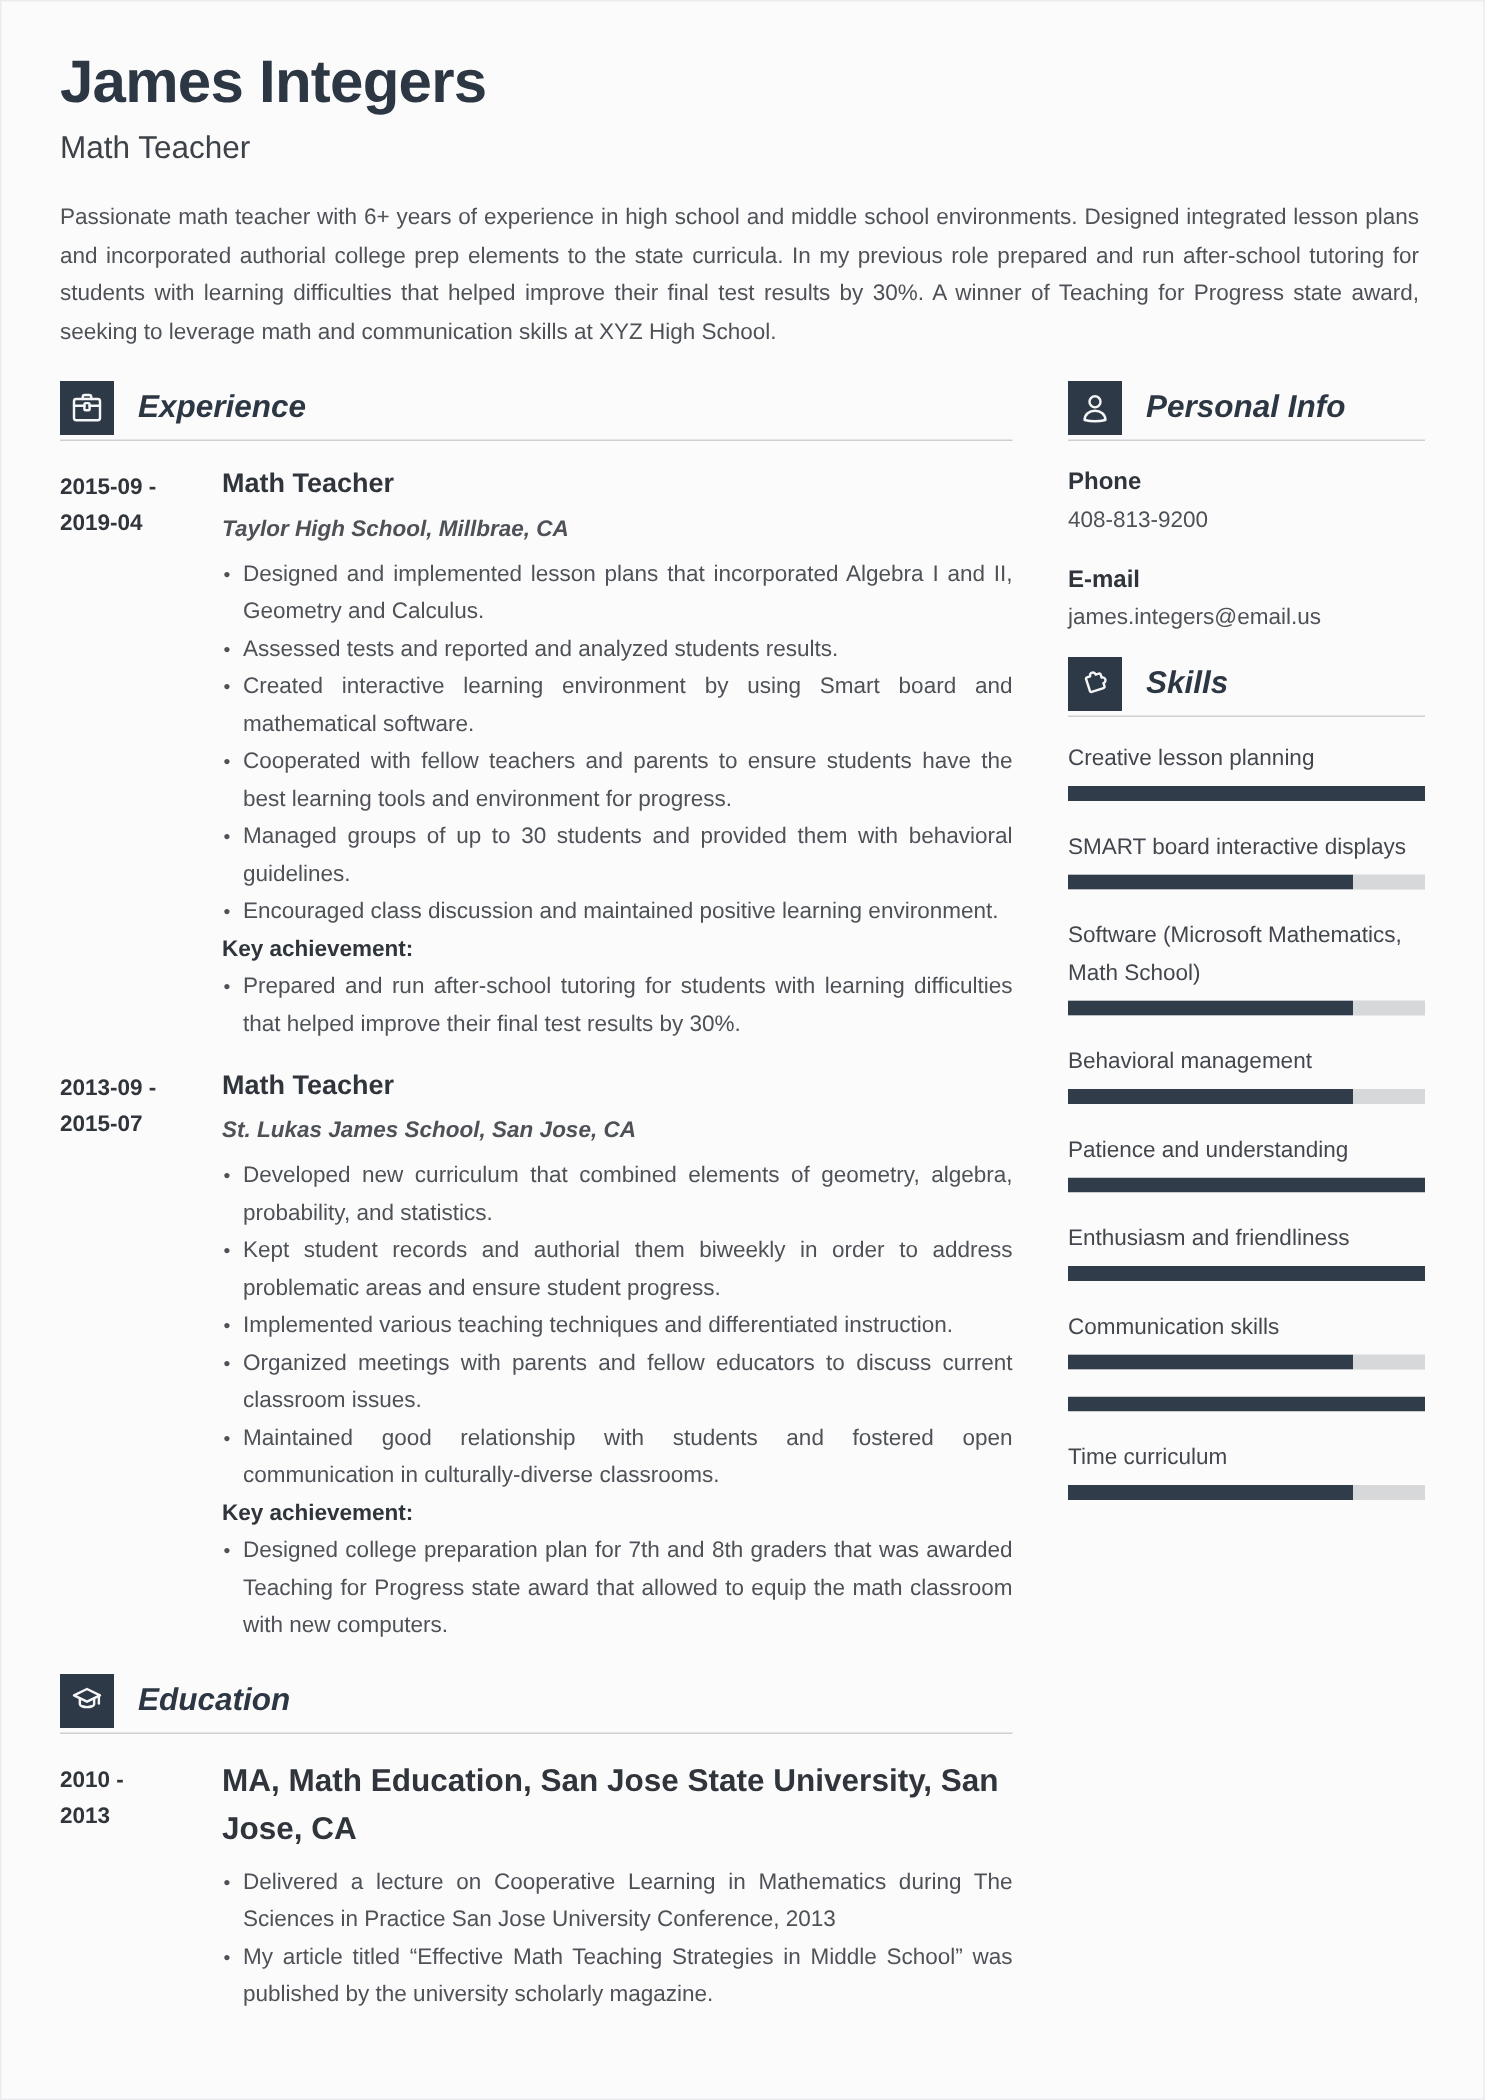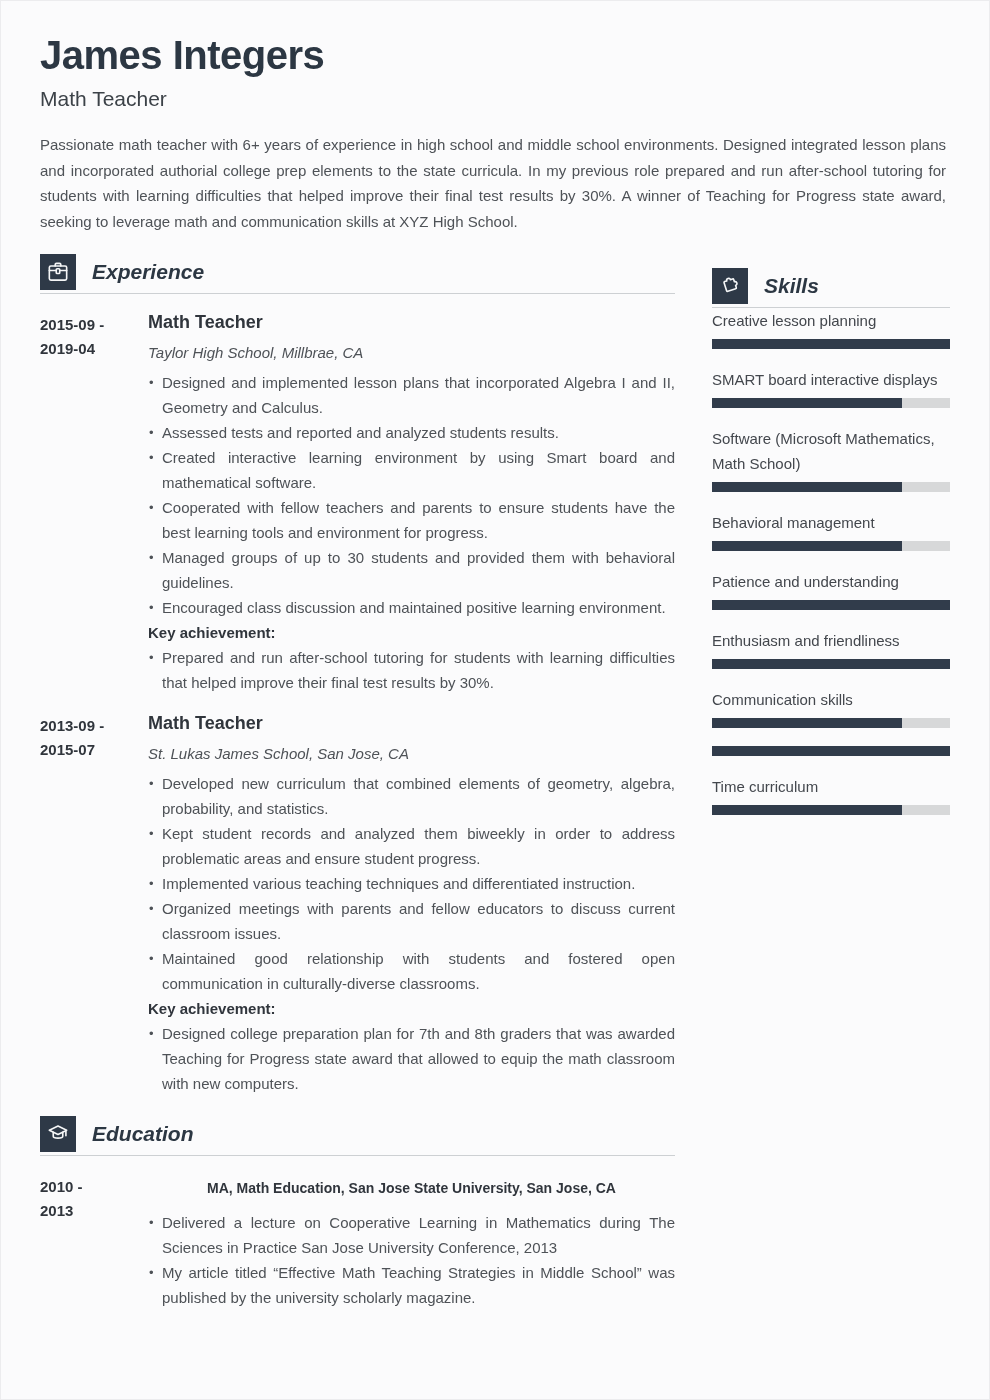--- a/index.html
+++ b/index.html
@@ -49,22 +49,22 @@
   .entry .dates {
     flex: 0 0 108px; width: 108px;
     font-size: 15px; font-weight: 700; line-height: 24px;
     color: var(--text_dark, #30353c); padding-top: 3px;
   }
   .entry .entry-body { flex: 1 1 auto; min-width: 0; }
   .entry h3 {
     margin: 0; font-size: 18px; line-height: 24px; font-weight: 700;
     color: var(--text_dark, #30353c);
   }
-  .edu h3 { font-size: 14px; line-height: 32px; text-align: center; }
-  .company { margin: 7px 0 5px 0; font-size: 15px; line-height: 24px; font-style: italic; }
+  .edu h3 { font-size: 21px; line-height: 32px; }
+  .company { margin: 7px 0 5px 0; font-size: 15px; line-height: 24px; font-style: italic; font-weight: bold; }
   .bullet {
     position: relative; padding-left: 14px;
     font-size: 15px; line-height: 25px; text-align: justify;
   }
   .bullet .b {
     position: absolute; left: 1px; top: 0; font-size: 13px;
     color: var(--text, #4e5257);
   }
   .key-label {
     font-size: 15px; line-height: 25px; font-weight: 700;
@@ -75,21 +75,21 @@
   .edu .bullets { margin-top: 6px; }
   section.block + section.block { margin-top: 20px; }
 
   
   .info-label {
     margin-top: 15px; font-size: 16px; line-height: 25px; font-weight: 700;
     color: var(--text_dark, #30353c);
   }
   .info-value { font-size: 15px; line-height: 25px; }
   .side-skills { margin-top: 14px; }
-  .skills-list { }
+  .skills-list { margin-top: 15px; }
   .skill { margin-bottom: 18px; }
   .skill-label { font-size: 15px; line-height: 25px; color: #43474d; }
   .bar {
     margin-top: 6px; height: 10px; background: var(--bar_empty, #d7d8d9);
     overflow: hidden;
   }
   .bar .fill { height: 100%; background: var(--accent, #313c4b); }
 </style>
 </head>
 <body>
@@ -140,21 +140,21 @@
 
         <div class="entry">
           <div class="dates">
             <div>2013-09 -</div>
             <div>2015-07</div>
           </div>
           <div class="entry-body">
             <h3>Math Teacher</h3>
             <div class="company">St. Lukas James School, San Jose, CA</div>
             <div class="bullet"><span class="b">•</span><span>Developed new curriculum that combined elements of geometry, algebra, probability, and statistics.</span></div>
-            <div class="bullet"><span class="b">•</span><span>Kept student records and analyzed them biweekly in order to address problematic areas and ensure student progress.</span></div>
+            <div class="bullet"><span class="b">•</span><span>Kept student records and authorial them biweekly in order to address problematic areas and ensure student progress.</span></div>
             <div class="bullet"><span class="b">•</span><span>Implemented various teaching techniques and differentiated instruction.</span></div>
             <div class="bullet"><span class="b">•</span><span>Organized meetings with parents and fellow educators to discuss current classroom issues.</span></div>
             <div class="bullet"><span class="b">•</span><span>Maintained good relationship with students and fostered open communication in culturally-diverse classrooms.</span></div>
             <div class="key-label">Key achievement:</div>
             <div class="bullet"><span class="b">•</span><span>Designed college preparation plan for 7th and 8th graders that was awarded Teaching for Progress state award that allowed to equip the math classroom with new computers.</span></div>
           </div>
         </div>
       </section>
 
       <section class="block">
@@ -181,20 +181,35 @@
               <div class="bullet"><span class="b">•</span><span>My article titled “Effective Math Teaching Strategies in Middle School” was published by the university scholarly magazine.</span></div>
             </div>
           </div>
         </div>
       </section>
 
     </div>
 
     <aside class="col-side">
 
+      <section>
+        <div class="sec-head">
+          <span class="sec-icon">
+            <svg viewBox="0 0 24 24" fill="none" stroke="#f5f6f7" stroke-width="1.5" stroke-linejoin="round" stroke-linecap="round">
+              <circle cx="12" cy="8.2" r="3.4"></circle>
+              <path d="M5.6 19.4 c0 -3.6 2.9 -5.7 6.4 -5.7 s6.4 2.1 6.4 5.7 c-4.2 1 -8.6 1 -12.8 0 z"></path>
+            </svg>
+          </span>
+          <h2>Personal Info</h2>
+        </div>
+        <div class="info-label">Phone</div>
+        <div class="info-value">408-813-9200</div>
+        <div class="info-label">E-mail</div>
+        <div class="info-value">james.integers@email.us</div>
+      </section>
 
       <section class="side-skills">
         <div class="sec-head">
           <span class="sec-icon">
             <svg viewBox="0 0 24 24" fill="none" stroke="#f5f6f7" stroke-width="1.5" stroke-linejoin="round" stroke-linecap="round">
               <path transform="rotate(-18 12 12)" d="M8.6 6.6 h2 a1.8 1.8 0 1 1 3.6 0 h2 a0.9 0.9 0 0 1 .9 .9 v2 a1.8 1.8 0 1 1 0 3.6 v2 a0.9 0.9 0 0 1 -.9 .9 h-7.6 a0.9 0.9 0 0 1 -.9 -.9 v-7.6 a0.9 0.9 0 0 1 .9 -.9 z"></path>
             </svg>
           </span>
           <h2>Skills</h2>
         </div>

